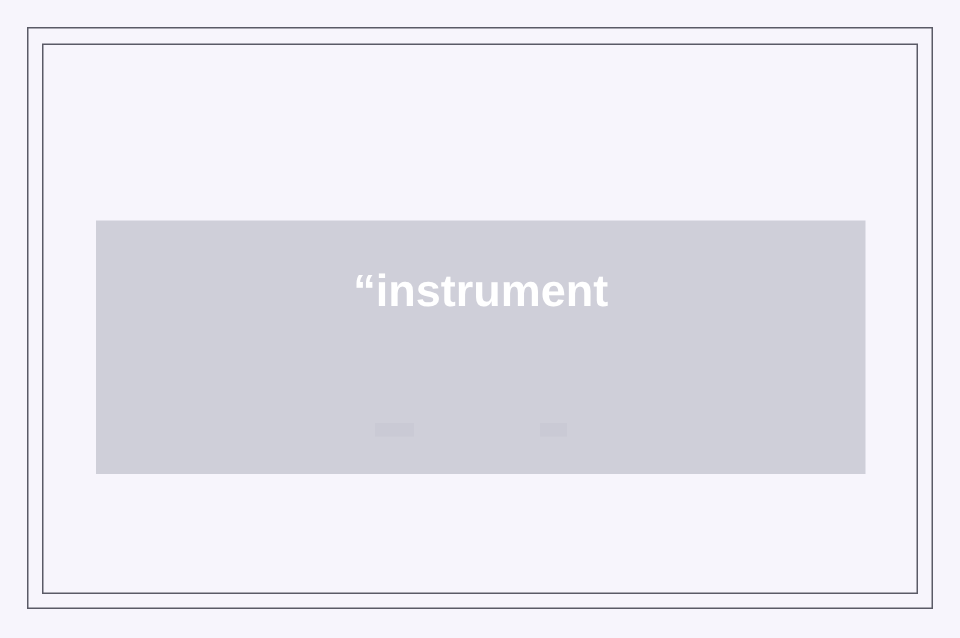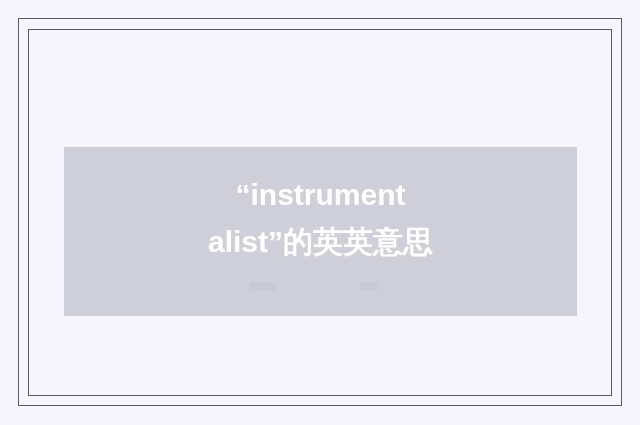--- a/index.html
+++ b/index.html
@@ -102,21 +102,20 @@
 <div id="canvas">
 
   <div class="frame-outer"></div>
 
   <div class="frame-inner"></div>
 
   <div class="card">
 
     <div class="card-title">“instrument</div>
 
-    <div class="card-title">alist”的英英意思</div>
 
     <div class="ghost-row">
       <span class="ghost-mark a"></span>
       <span class="ghost-mark b"></span>
     </div>
 
   </div>
 
 </div>
 

